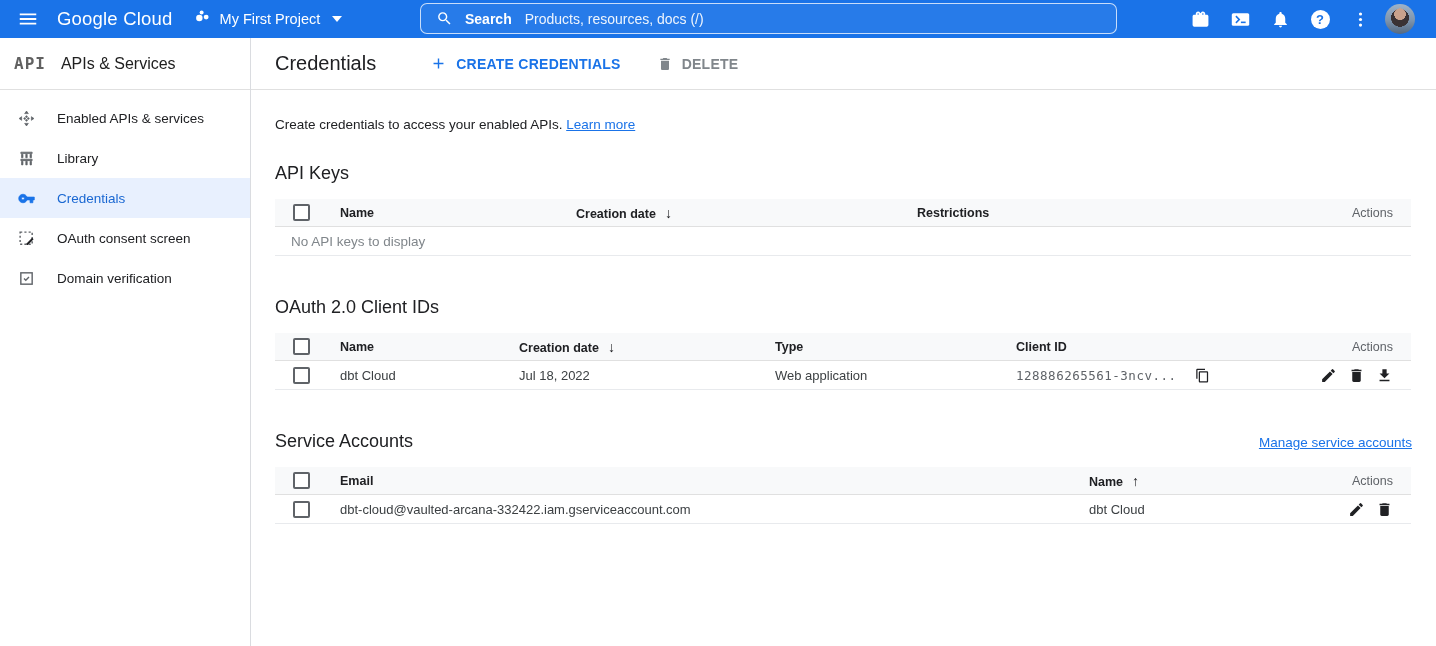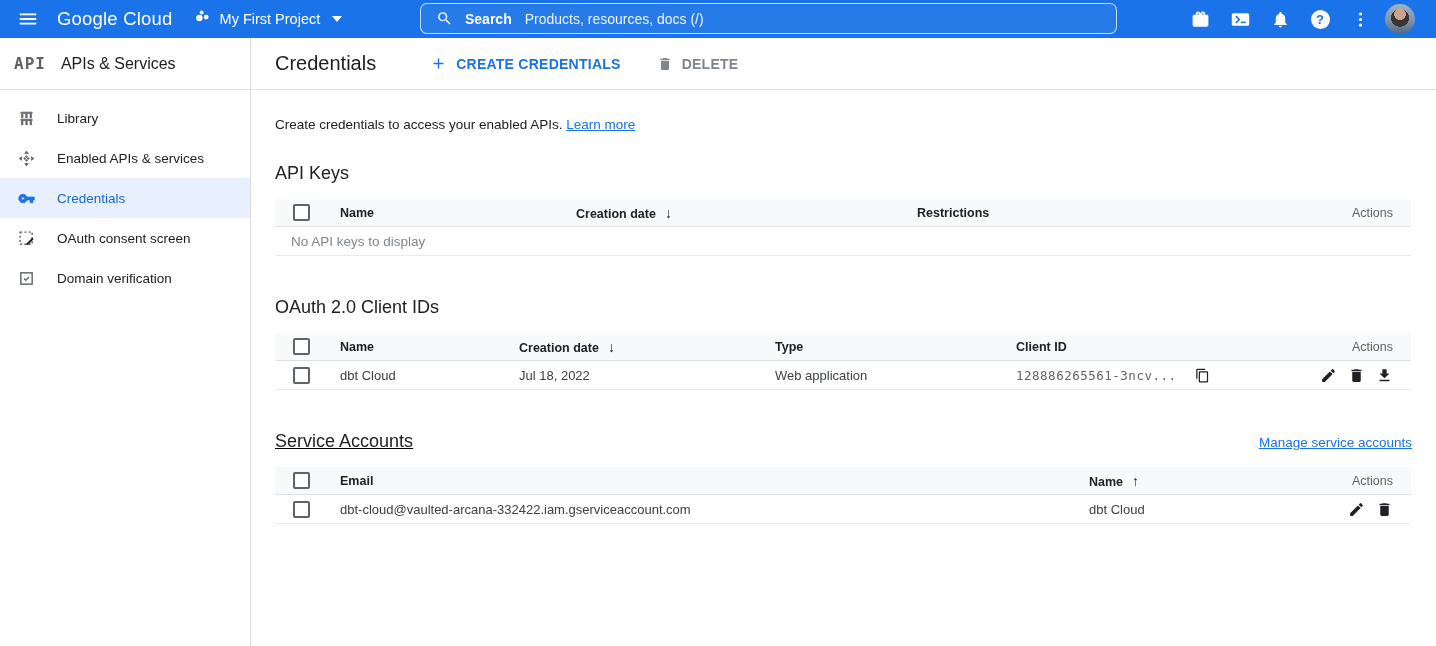--- a/index.html
+++ b/index.html
@@ -50,21 +50,21 @@
   .btn { display:flex; align-items:center; gap:9px; font-size:14px; font-weight:700; letter-spacing:.25px; cursor:pointer; background:none; border:none; font-family:inherit; }
   .btn-create { color:#1a73e8; margin-left:54px; }
   .btn-create svg { width:17px; height:17px; fill:#1a73e8; }
   .btn-delete { color:#80868b; margin-left:36px; }
   .btn-delete svg { width:16px; height:16px; fill:#80868b; }
 
   .content { padding:0 24px; }
   .intro { margin-top:27px; font-size:13.5px; color:#202124; }
   .link { color:#1a73e8; text-decoration:underline; cursor:pointer; }
 
-  .section-head { display:flex; align-items:baseline; justify-content:space-between;text-decoration:underline; }
+  .section-head { display:flex; align-items:baseline; justify-content:space-between; }
   h2.sec { font-size:18px; font-weight:400; color:#202124; }
   .sec-apikeys { margin-top:31px; }
   .sec-oauth { margin-top:41px; }
   .sec-sa { margin-top:41px; }
   .manage-link { font-size:13.5px; }
 
   
   .tbl { margin-top:15px; width:1136px; }
   .tr { display:grid; align-items:center; height:29px; border-bottom:1px solid #e8eaed; font-size:13px; color:#3c4043; }
   .tr.head { height:28px; background:#f8f9fa; border-bottom:1px solid #e0e0e0; font-size:12.5px; font-weight:700; color:#202124; }
@@ -149,33 +149,33 @@
   <div class="frame">
 
     <div class="sidebar">
       <div class="sidebar-header">
         <span class="api-mark">API</span>
         <span class="sidebar-title">APIs &amp; Services</span>
       </div>
       <div class="nav">
         <div class="nav-item">
           <svg viewBox="0 0 24 24">
-              <path d="M4 3h16v2H4zM5 6h2v5H5zM11 6h2v5h-2zM17 6h2v5h-2zM4 13h16v2H4zM5 16h2v5H5zM11 16h2v5h-2zM17 16h2v5h-2z"></path>
-            </svg>
-          <span>Library</span>
-        </div>
-        <div class="nav-item">
-          <svg viewBox="0 0 24 24">
               <path d="M12 1.5l2.6 3.6h-5.2L12 1.5zM12 22.5l-2.6-3.6h5.2L12 22.5zM1.5 12l3.6-2.6v5.2L1.5 12zM22.5 12l-3.6 2.6V9.4l3.6 2.6z"></path>
               <circle cx="12" cy="9.4" r="1.2"></circle>
               <circle cx="12" cy="14.6" r="1.2"></circle>
               <circle cx="9.4" cy="12" r="1.2"></circle>
               <circle cx="14.6" cy="12" r="1.2"></circle>
             </svg>
           <span>Enabled APIs &amp; services</span>
+        </div>
+        <div class="nav-item">
+          <svg viewBox="0 0 24 24">
+              <path d="M4 3h16v2H4zM5 6h2v5H5zM11 6h2v5h-2zM17 6h2v5h-2zM4 13h16v2H4zM5 16h2v5H5zM11 16h2v5h-2zM17 16h2v5h-2z"></path>
+            </svg>
+          <span>Library</span>
         </div>
         <div class="nav-item selected">
           <svg viewBox="0 0 24 24">
               <path d="M12.65 10C11.83 7.67 9.61 6 7 6c-3.31 0-6 2.69-6 6s2.69 6 6 6c2.61 0 4.83-1.67 5.65-4H17v4h4v-4h2v-4H12.65zM7 14c-1.1 0-2-.9-2-2s.9-2 2-2 2 .9 2 2-.9 2-2 2z"></path>
             </svg>
           <span>Credentials</span>
         </div>
         <div class="nav-item">
           <svg viewBox="0 0 24 24" fill="none" stroke-width="2">
               <rect x="3" y="3" width="17" height="17" stroke-dasharray="3 3" fill="none"></rect>

